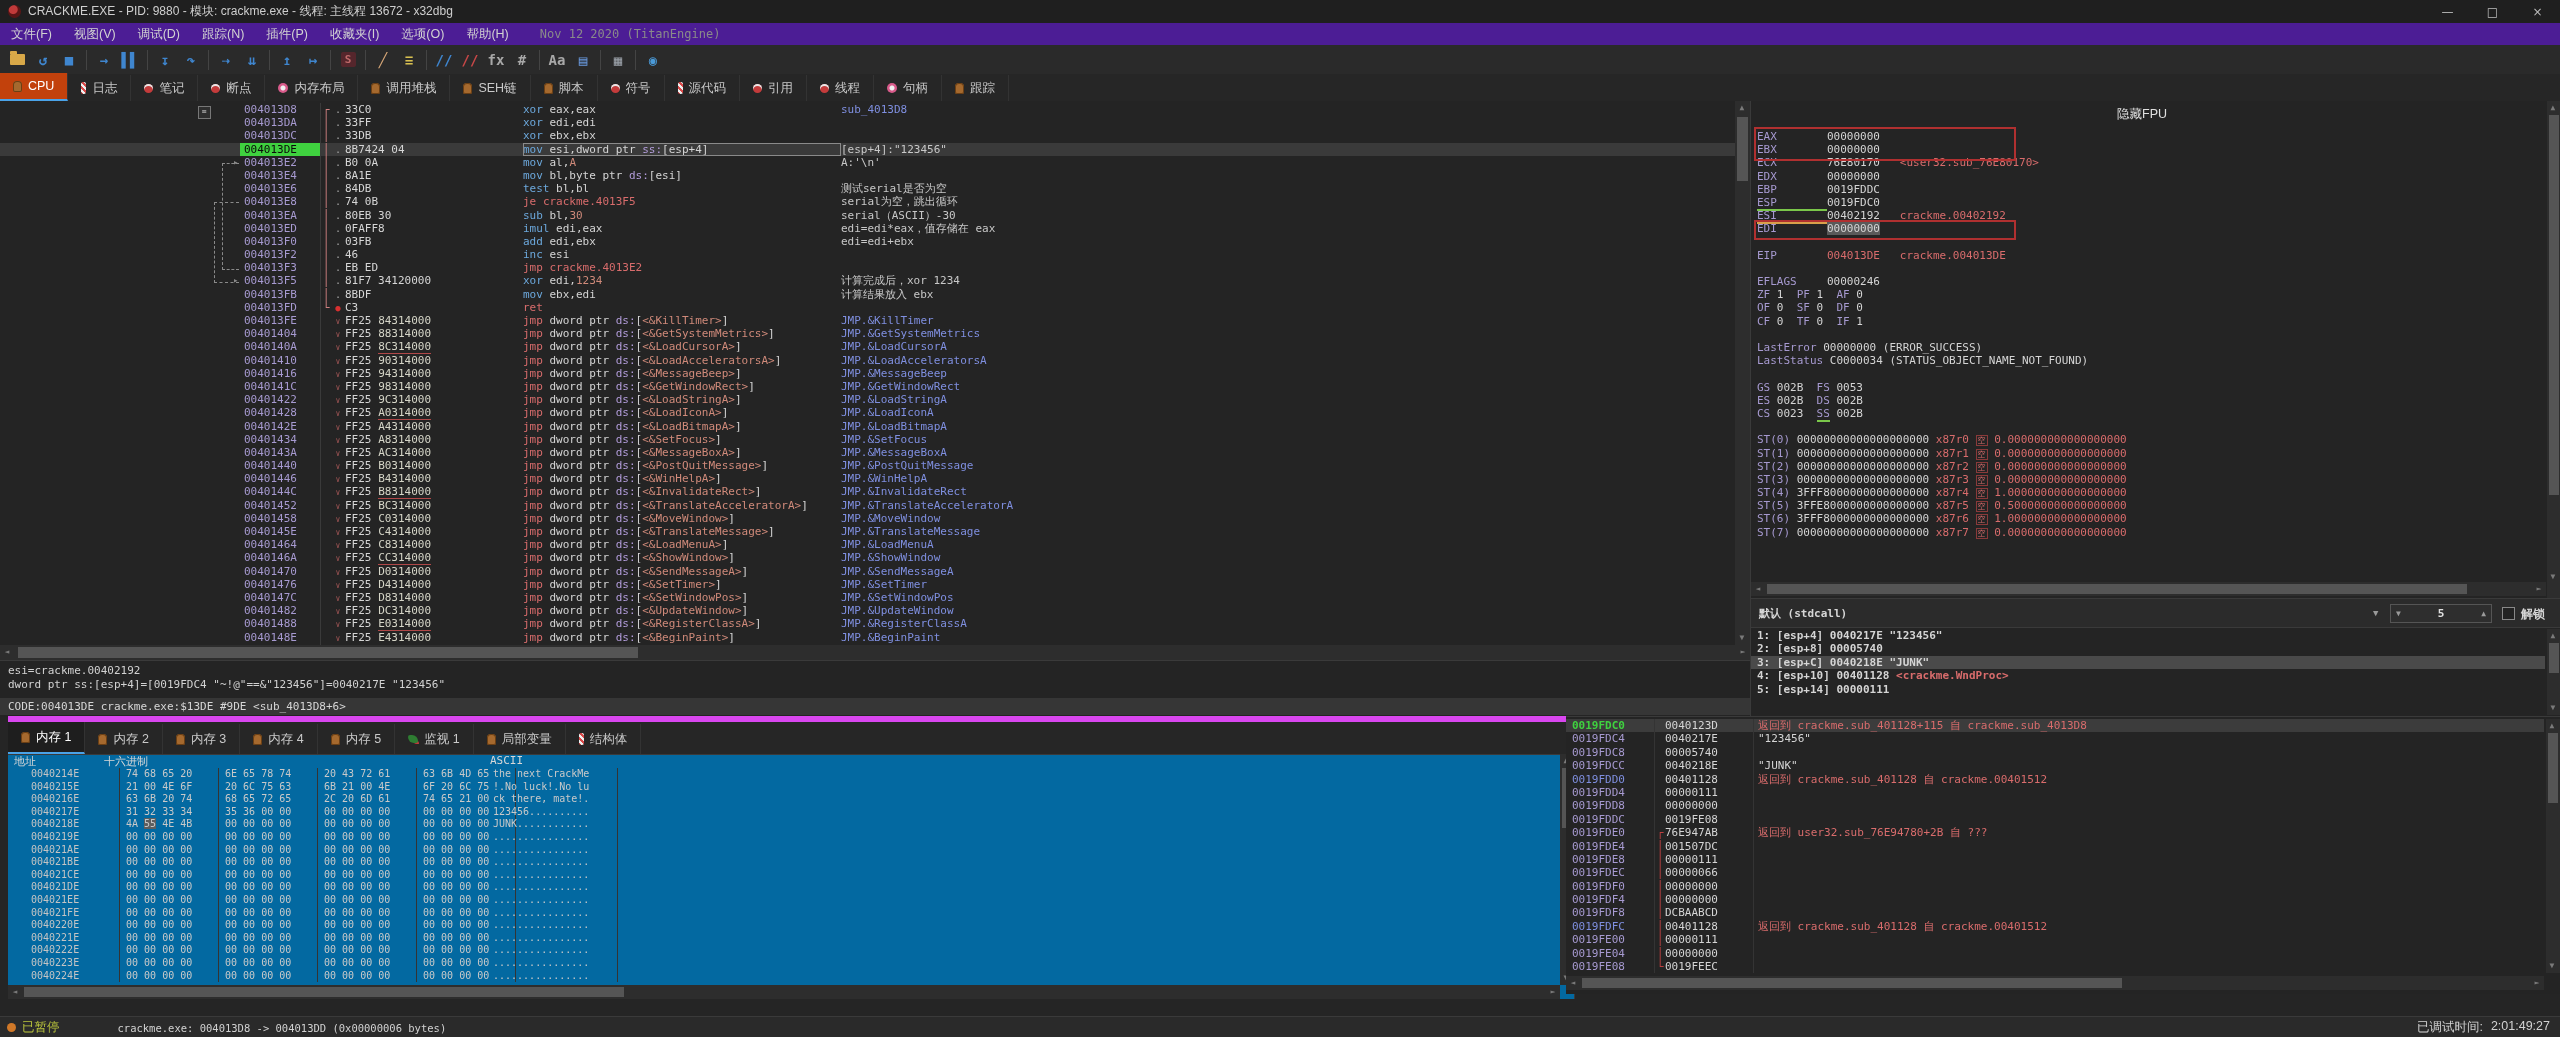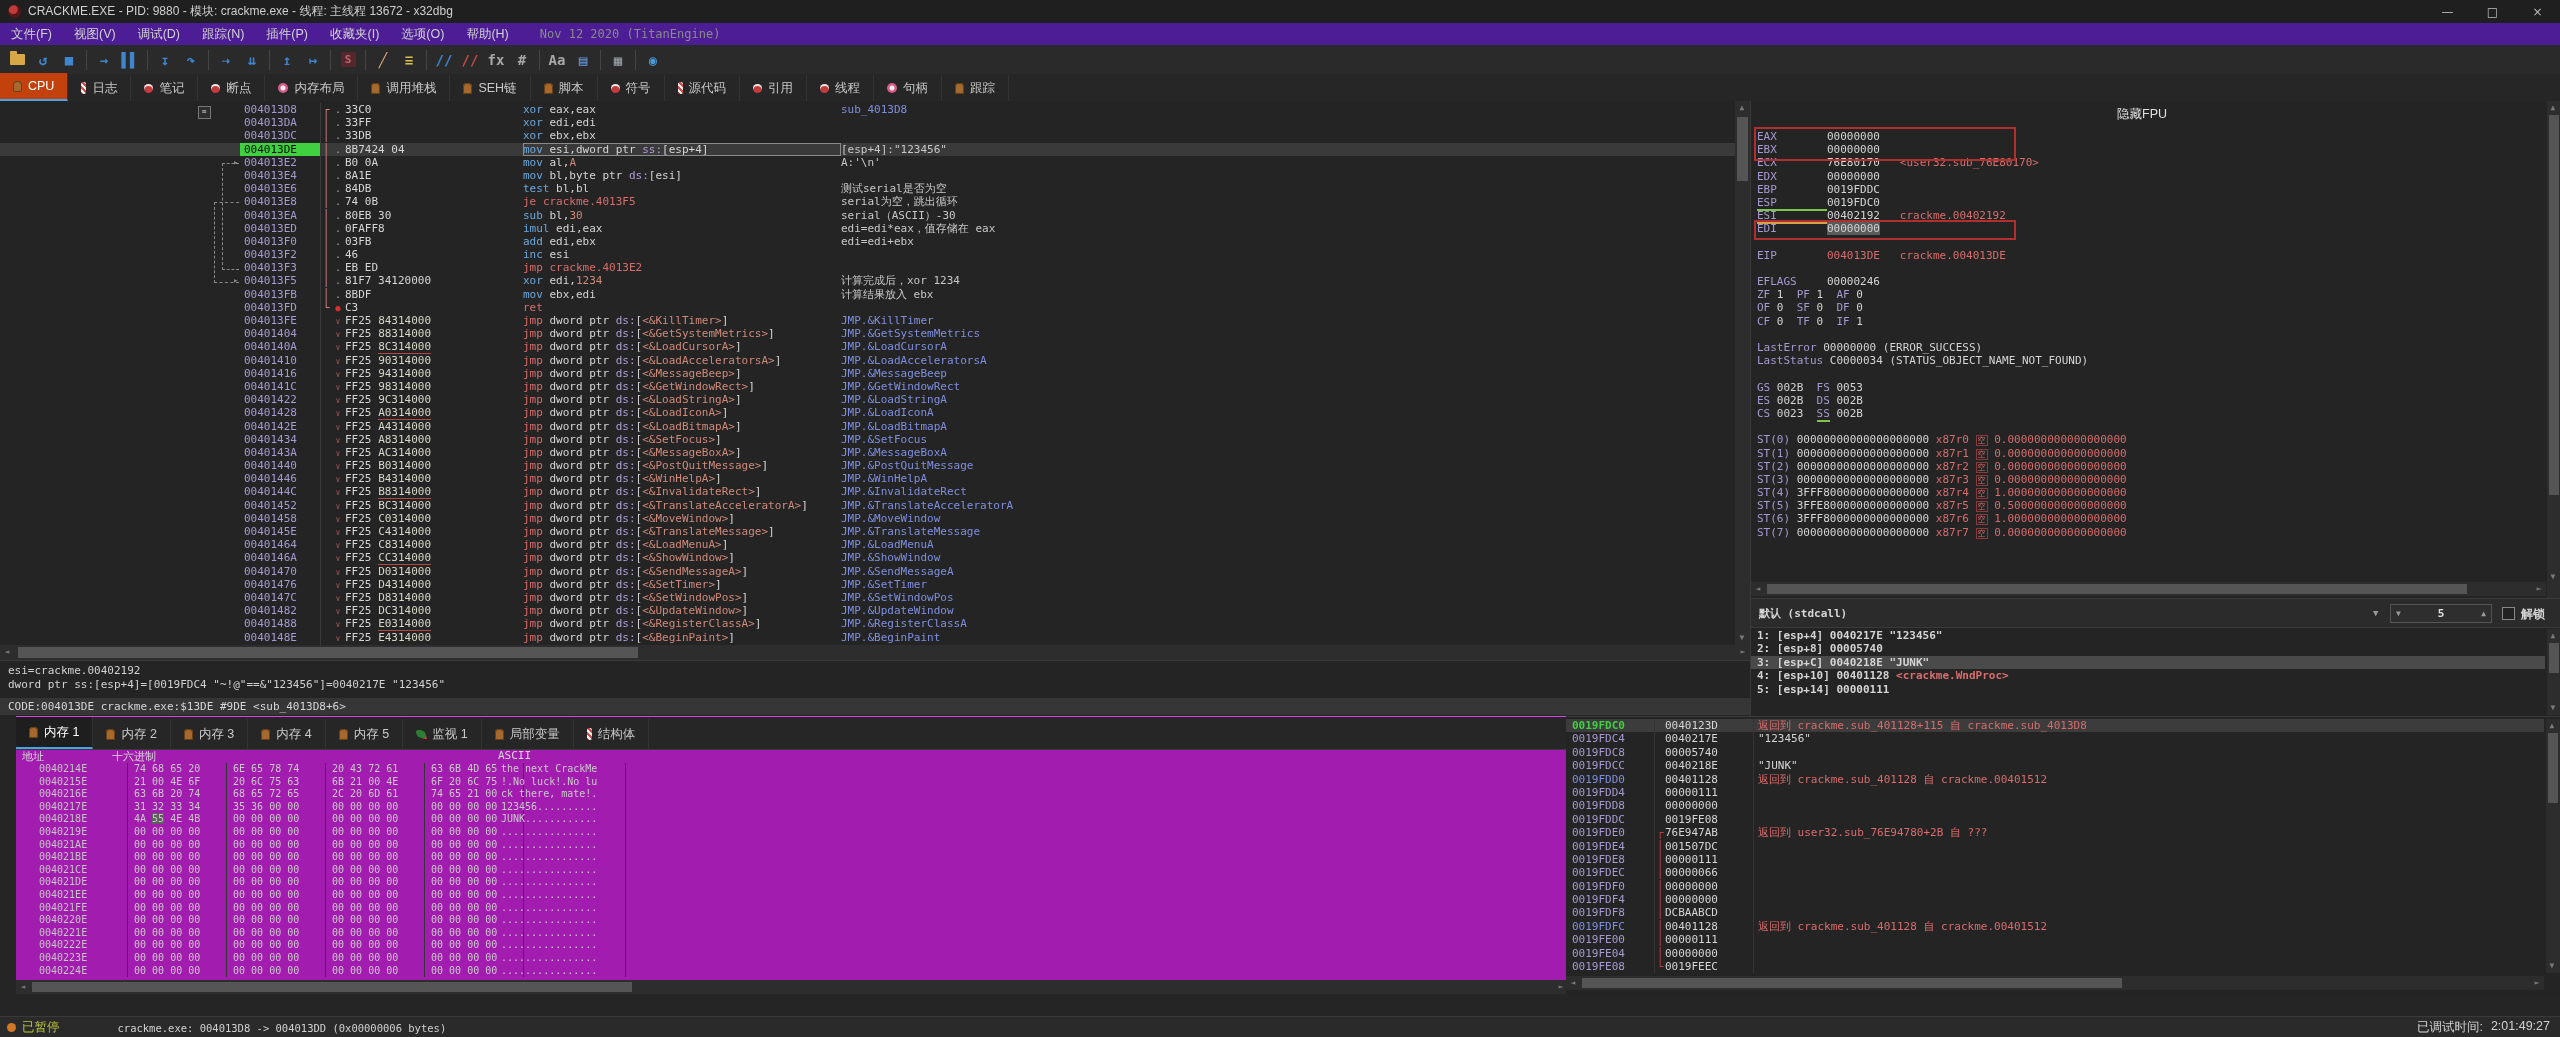--- a/index.html
+++ b/index.html
@@ -107,22 +107,22 @@
   #std-args{position:absolute;left:0;top:30px;width:794px;}
   .arg{height:13.4px;line-height:13.4px;padding-left:6px;white-space:pre;color:#d5d5d5;}
   .arg.sel{background:#4a4a4a;}
   
   #infopane{position:absolute;left:0;top:660px;width:1750px;height:56px;background:#242424;
             border-top:1px solid #3a3a3a;}
   .info-line{padding-left:8px;height:14px;line-height:14px;white-space:pre;color:#d2d2d2;}
   #code-band{position:absolute;left:0;top:37px;width:100%;height:17px;line-height:17px;
              background:#363636;padding-left:8px;color:#d6d6d6;white-space:pre;}
   
-  #bottomleft{position:absolute;left:16px;top:716px;width:1566px;height:277px;background:#a21caf;
-              border-top:1px solid #d946ef;border-right:1px solid #3a3a3a;}
+  #bottomleft{position:absolute;left:8px;top:716px;width:1566px;height:277px;background:#0369a1;
+              border-top:6px solid #d946ef;border-right:1px solid #3a3a3a;}
   #dump-head{position:absolute;left:0;top:32px;height:14px;width:100%;color:#d8d8d8;text-align:right;}
   #dump-head span{position:absolute;}
   #dump-rows{position:absolute;left:0;top:46px;width:1552px;font-size:10px;padding-left:17px;}
   .drow{height:12.6px;line-height:12.6px;white-space:pre;position:relative;color:#c9c9c9;}
   .daddr{display:inline-block;width:88px;padding-left:6px;border-right:1px solid #343434;color:#c4c4c4;}
   .dgrp{display:inline-block;width:92px;padding-left:6px;border-right:1px solid #343434;}
   .dascii{position:absolute;left:462px;top:0;width:124px;padding-left:6px;
           border-right:1px solid #343434;}
   .hb{background:#5e5e5e;}
   

